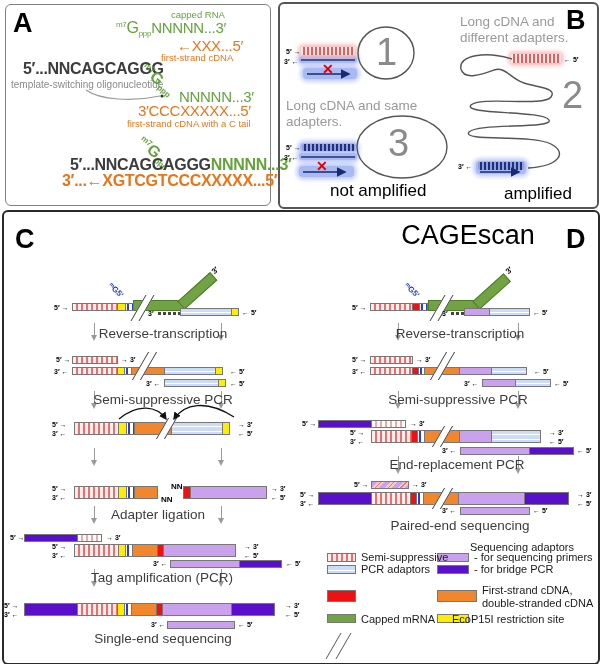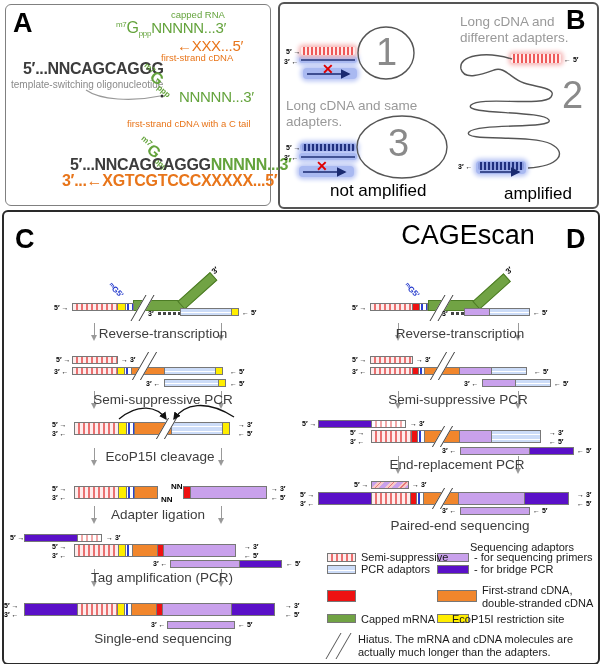--- a/index.html
+++ b/index.html
@@ -72,20 +72,21 @@
 
   <div class="t gtxt cap9" style="left:171px;top:9px">capped RNA</div>
   <div class="t gtxt seq" style="left:116px;top:19px"><span class="sup">m7</span><span class="gbig">G</span><span class="sub">ppp</span><span>NNNNN...3′</span></div>
   <div class="t otxt seq" style="left:177px;top:37px">←XXX...5′</div>
   <div class="t otxt cap9" style="left:161px;top:52px">first-strand cDNA</div>
 
   <div class="t ktxt seq16" style="left:23px;top:60px">5′...NNCAGCAGGG</div>
   <div class="t gray" style="left:11px;top:79px;font-size:10px">template-switching oligonucleotide</div>
   <div class="acap gtxt" style="left:149px;top:60px"><span class="sup">m7</span><span class="gbig">G</span><span class="sub">ppp</span></div>
   <div class="t gtxt seq" style="left:179px;top:88px">NNNNN...3′</div>
+  <div class="t otxt seq" style="left:138px;top:102px">3′CCCXXXXX...5′</div>
   <div class="t otxt cap9" style="left:127px;top:118px">first-strand cDNA with a C tail</div>
 
   <div class="acap gtxt" style="left:146px;top:133px"><span class="sup">m7</span><span class="gbig">G</span><span class="sub">ppp</span></div>
   <div class="t seq16" style="left:70px;top:156px"><span class="ktxt">5′...NNCAGCAGGG</span><span class="gtxt">NNNNN...3′</span></div>
   <div class="t otxt seq16" style="left:62px;top:172px">3′...←XGTCGTCCCXXXXX...5′</div>
 
   <div class="biglabel" style="left:566px;top:5px">B</div>
 
   <div class="bignum" style="left:376px;top:33px">1</div>
   <div class="el" style="left:286px;top:48px">5′ →</div>
@@ -180,21 +181,20 @@
       <i class="sg-y" style="width:8px"></i>
     </div>
   <div class="el2" style="left:238px;top:420px">
       <span>→ 3′</span>
       <span>← 5′</span>
     </div>
   <div class="hiatus" style="left:162px;top:418px;height:21px"></div>
 
   <div class="darr" style="left:94px;top:448px"></div>
   <div class="darr" style="left:221px;top:448px"></div>
-  <div class="step" style="left:160px;top:449px">EcoP15I cleavage</div>
 
   <div class="el2" style="left:52px;top:484px">
       <span>5′ →</span>
       <span>3′ ←</span>
     </div>
   <div class="bar h13" style="left:74px;top:486px">
       <i class="sg-ss" style="width:45px"></i>
       <i class="sg-y" style="width:9px"></i>
       <i class="sg-bc" style="width:9px"></i>
       <i class="sg-or" style="width:24px"></i>
@@ -422,24 +422,20 @@
   <div class="bar h9" style="left:327px;top:614px">
       <i class="sg-green" style="width:29px"></i>
     </div>
   <div class="lgtxt" style="left:361px;top:613px">Capped mRNA</div>
   <div class="bar h9" style="left:437px;top:614px">
       <i class="sg-y" style="width:32px"></i>
     </div>
   <div class="lgtxt" style="left:452px;top:613px">EcoP15I restriction site</div>
 
   <div class="lghia" style="left:333px;top:633px"></div>
-  <div class="lgtxt" style="left:358px;top:633px">
-      <span style="display:block">Hiatus. The mRNA and cDNA molecules are</span>
-      <span style="display:block">actually much longer than the adapters.</span>
-    </div>
 
   <svg class="overlay" width="600" height="664" viewBox="0 0 600 664">
     <defs>
       <marker id="ah" markerWidth="8" markerHeight="8" refX="5" refY="3" orient="auto">
         <path d="M0,0 L6,3 L0,6 z" fill="#111"></path>
       </marker>
       <marker id="ahb" markerWidth="8" markerHeight="8" refX="5" refY="3" orient="auto">
         <path d="M0,0 L6,3 L0,6 z" fill="#1a2a70"></path>
       </marker>
     </defs>

